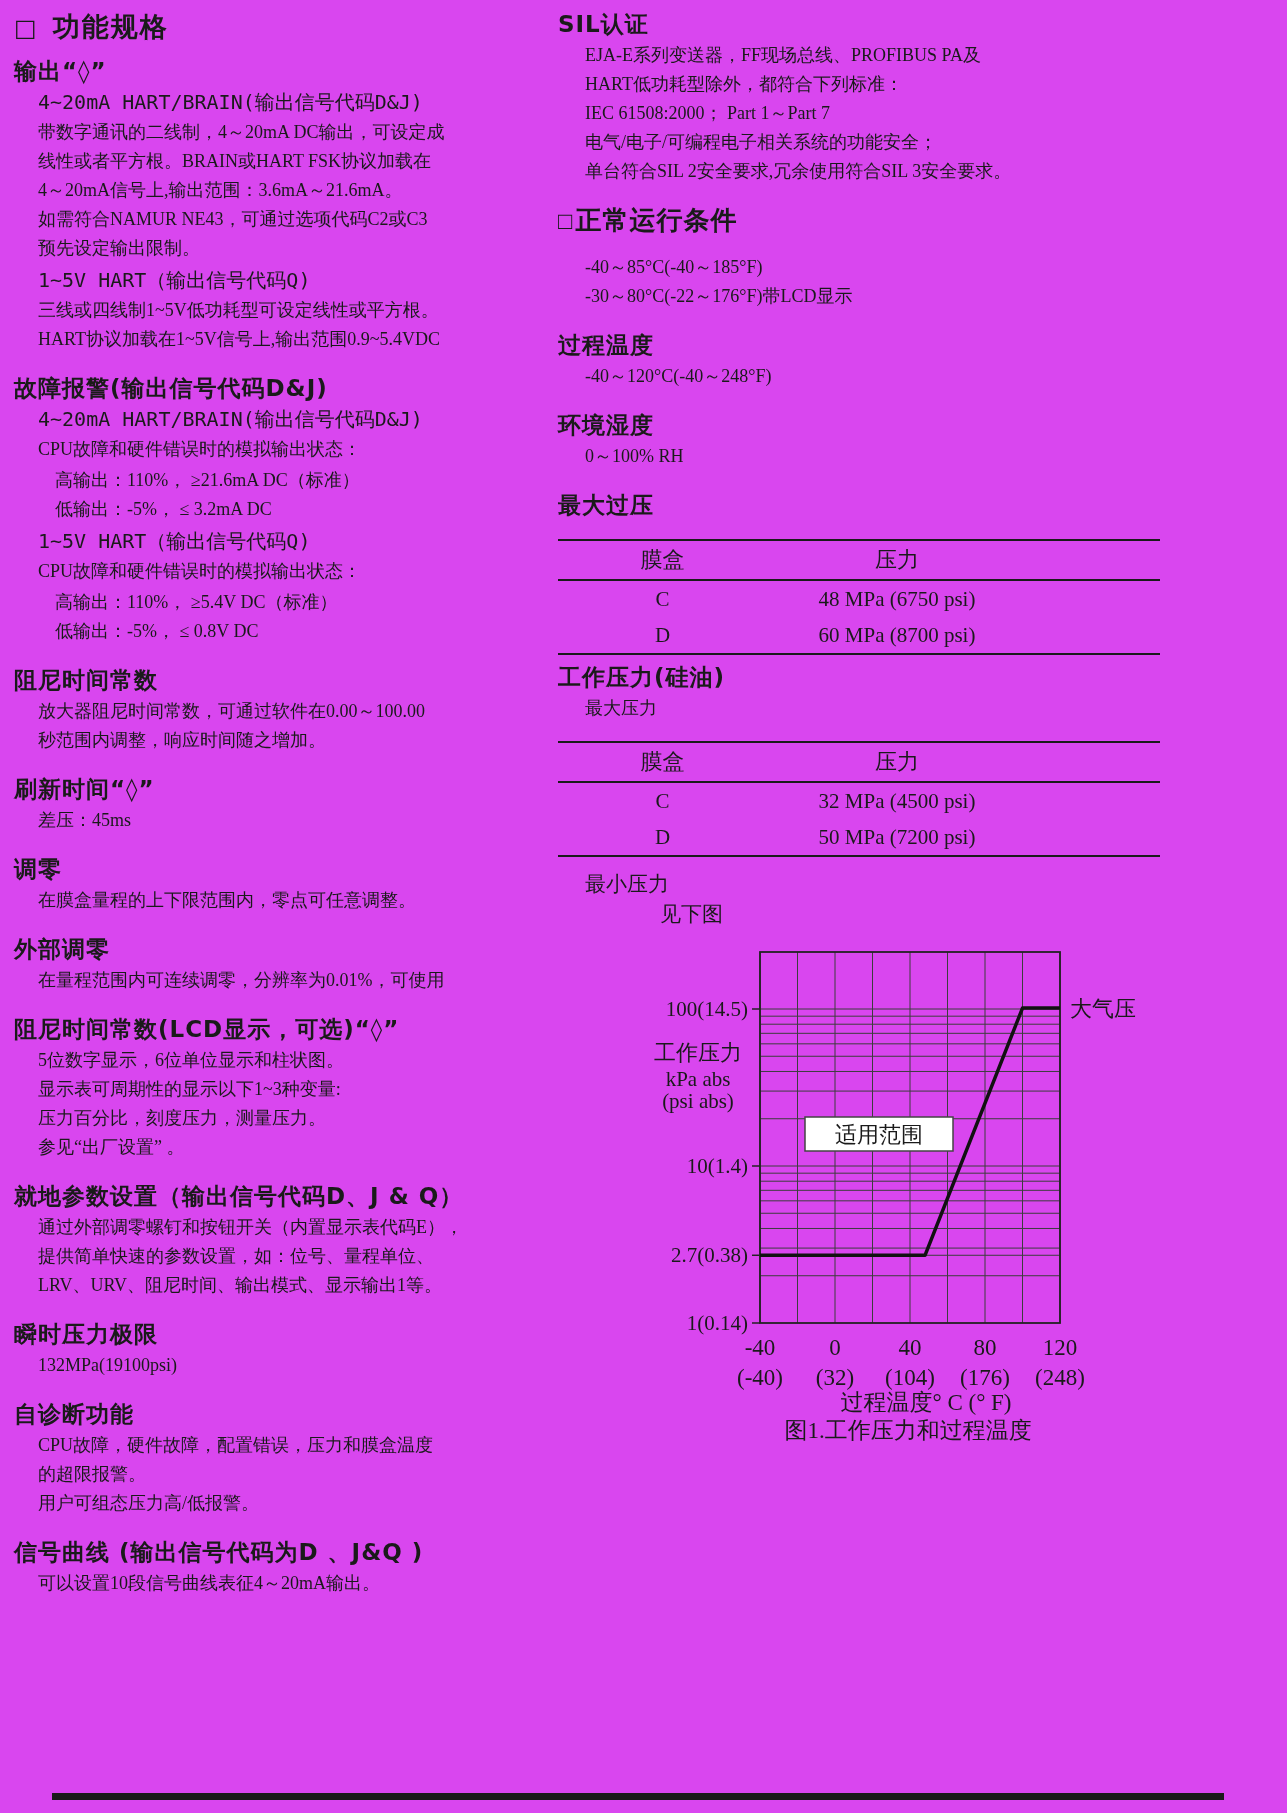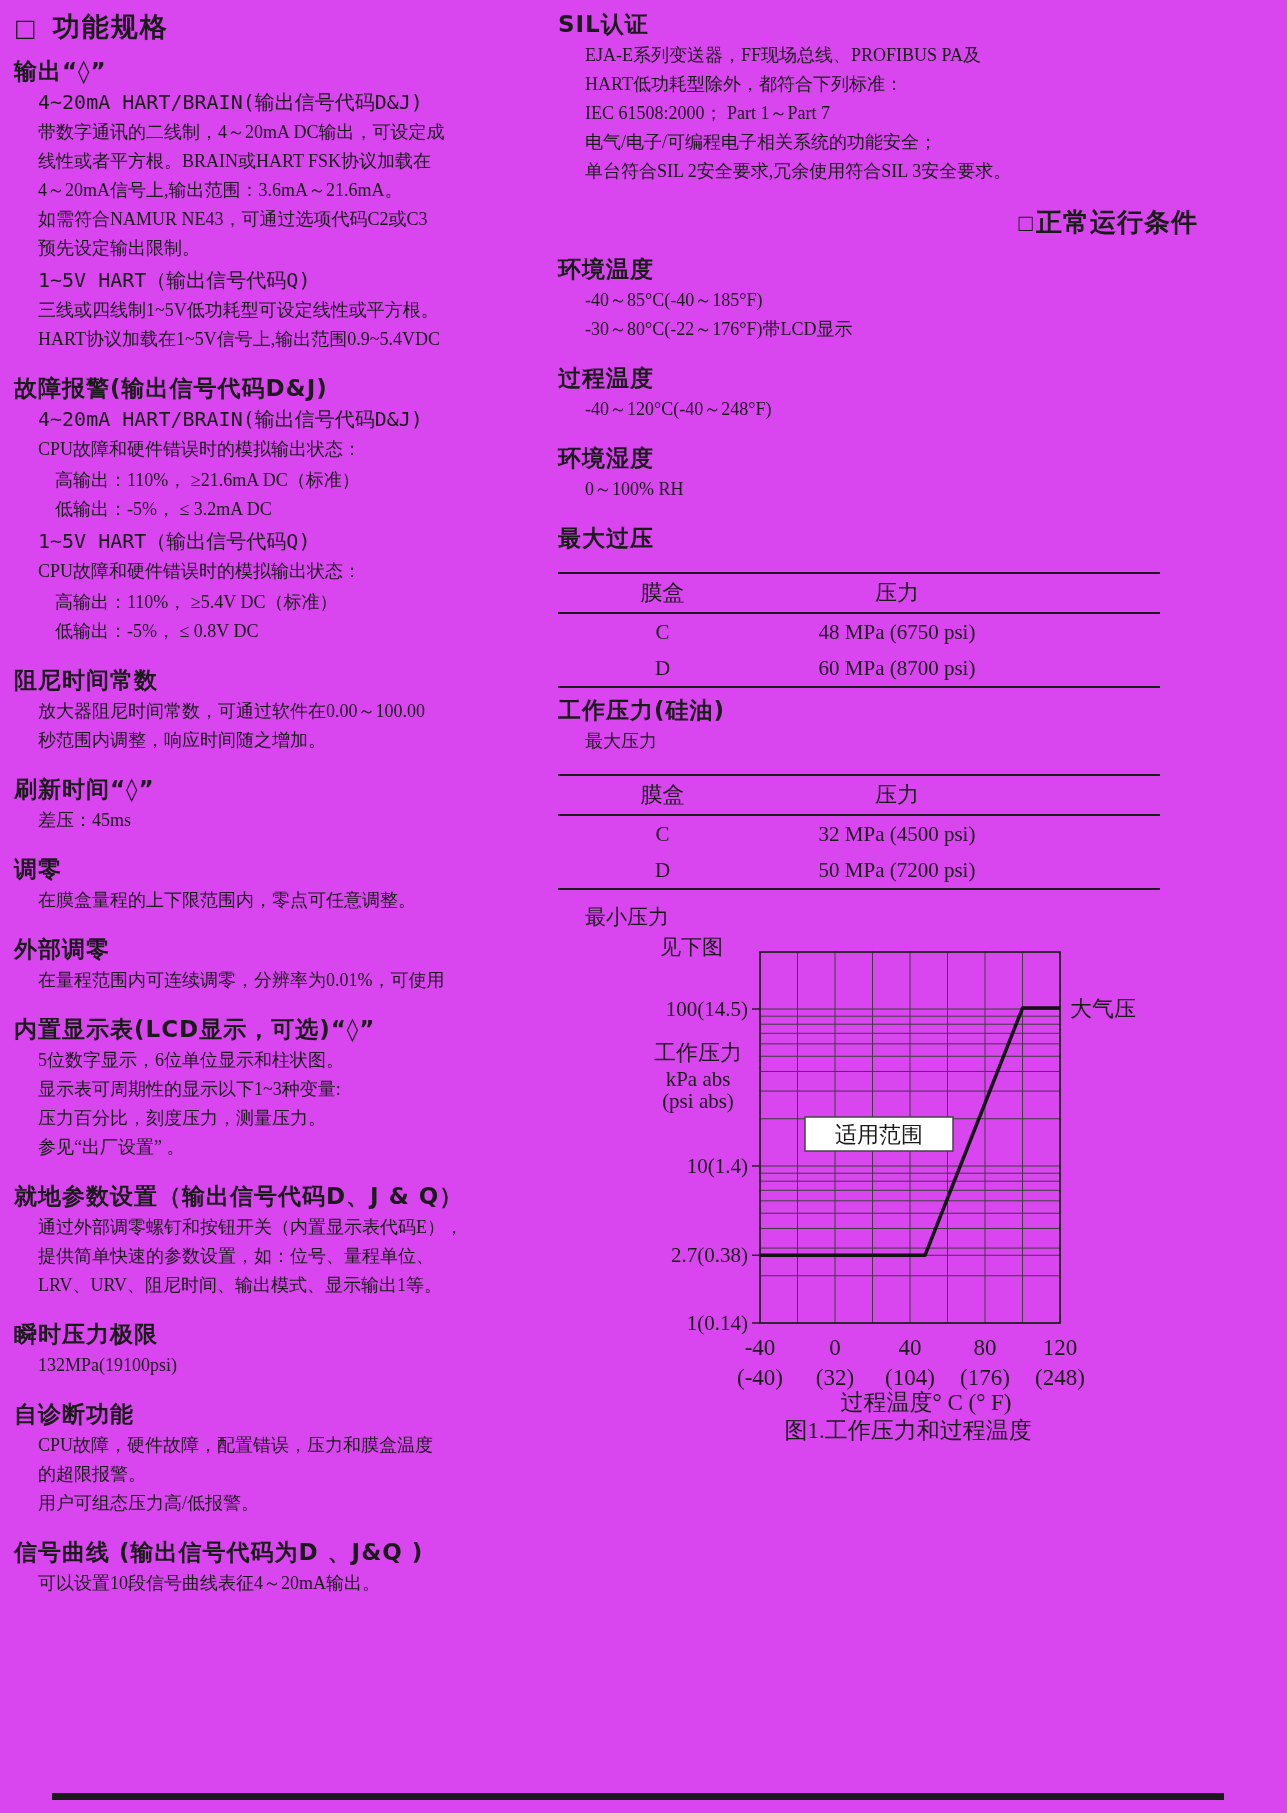--- a/index.html
+++ b/index.html
@@ -5,22 +5,22 @@
   html,body{margin:0;padding:0;background:#e8e8e8;}
   #page{position:relative;width:1287px;height:1813px;background:#d946ef;overflow:hidden;
         font-family:"Liberation Serif","DejaVu Serif",serif;color:#1a1a1a;}
   
   #left-col{position:absolute;left:14px;top:10px;width:534px;}
   #right-col{position:absolute;left:558px;top:8px;width:640px;}
   
   .h1{font-family:"DejaVu Sans","Liberation Sans",sans-serif;font-weight:700;
       font-size:27px;line-height:34px;letter-spacing:2px;margin:0 0 10px 0;}
   .h1 .sq{font-weight:400;font-size:24px;margin-right:16px;letter-spacing:0;}
-  .h2{font-family:Liberation Sans, sans-serif;font-weight:700;
-      font-size:26px;line-height:36px;letter-spacing:1px;margin:4px 0 12px 0;text-align:right;}
+  .h2{font-family:Liberation Mono, monospace;font-weight:700;
+      font-size:26px;line-height:36px;letter-spacing:1px;margin:4px 0 12px 0;}
   .h2 .sq{font-weight:400;font-size:24px;margin-right:2px;}
   .section{margin:0 0 18px 0;}
   .sec-h{font-family:"DejaVu Sans","Liberation Sans",sans-serif;font-weight:700;
          font-size:23px;line-height:32px;letter-spacing:1px;}
   .sub{font-family:"DejaVu Sans Mono","Liberation Mono",monospace;font-weight:400;
        font-size:20px;line-height:30px;padding-left:24px;white-space:nowrap;}
   .para{padding-left:24px;margin:1px 0 2px 0;}
   .para .line{font-size:18px;line-height:29px;white-space:nowrap;}
   .indent2{padding-left:41px;}
   #right-col .para{padding-left:27px;}
@@ -105,21 +105,21 @@
           <div class="line">在膜盒量程的上下限范围内，零点可任意调整。</div>
         </div>
       </div>
       <div class="section">
         <div class="sec-h">外部调零</div>
         <div class="para">
           <div class="line">在量程范围内可连续调零，分辨率为0.01%，可使用</div>
         </div>
       </div>
       <div class="section">
-        <div class="sec-h">内置显示表(LCD显示，可选)“◊”</div>
+        <div class="sec-h">阻尼时间常数(LCD显示，可选)“◊”</div>
         <div class="para">
           <div class="line">5位数字显示，6位单位显示和柱状图。</div>
           <div class="line">显示表可周期性的显示以下1~3种变量:</div>
           <div class="line">压力百分比，刻度压力，测量压力。</div>
           <div class="line">参见“出厂设置” 。</div>
         </div>
       </div>
       <div class="section">
         <div class="sec-h">就地参数设置（输出信号代码D、J &amp; Q）</div>
         <div class="para">
@@ -157,21 +157,20 @@
         <div class="para">
           <div class="line">EJA-E系列变送器，FF现场总线、PROFIBUS PA及</div>
           <div class="line">HART低功耗型除外，都符合下列标准：</div>
           <div class="line">IEC 61508:2000； Part 1～Part 7</div>
           <div class="line">电气/电子/可编程电子相关系统的功能安全；</div>
           <div class="line">单台符合SIL 2安全要求,冗余使用符合SIL 3安全要求。</div>
         </div>
       </div>
       <div class="h2"><span class="sq">□</span><span>正常运行条件</span></div>
       <div class="section">
-        <div class="sec-h">环境温度</div>
         <div class="para">
           <div class="line">-40～85°C(-40～185°F)</div>
           <div class="line">-30～80°C(-22～176°F)带LCD显示</div>
         </div>
       </div>
       <div class="section">
         <div class="sec-h">过程温度</div>
         <div class="para">
           <div class="line">-40～120°C(-40～248°F)</div>
         </div>

